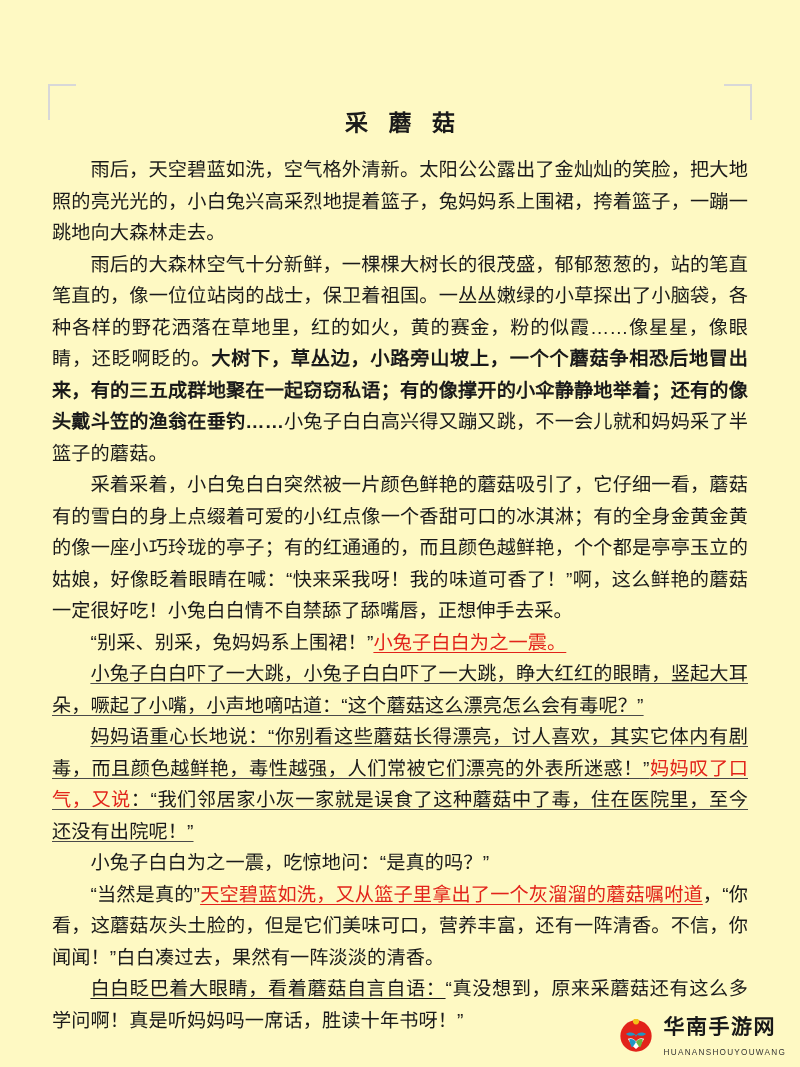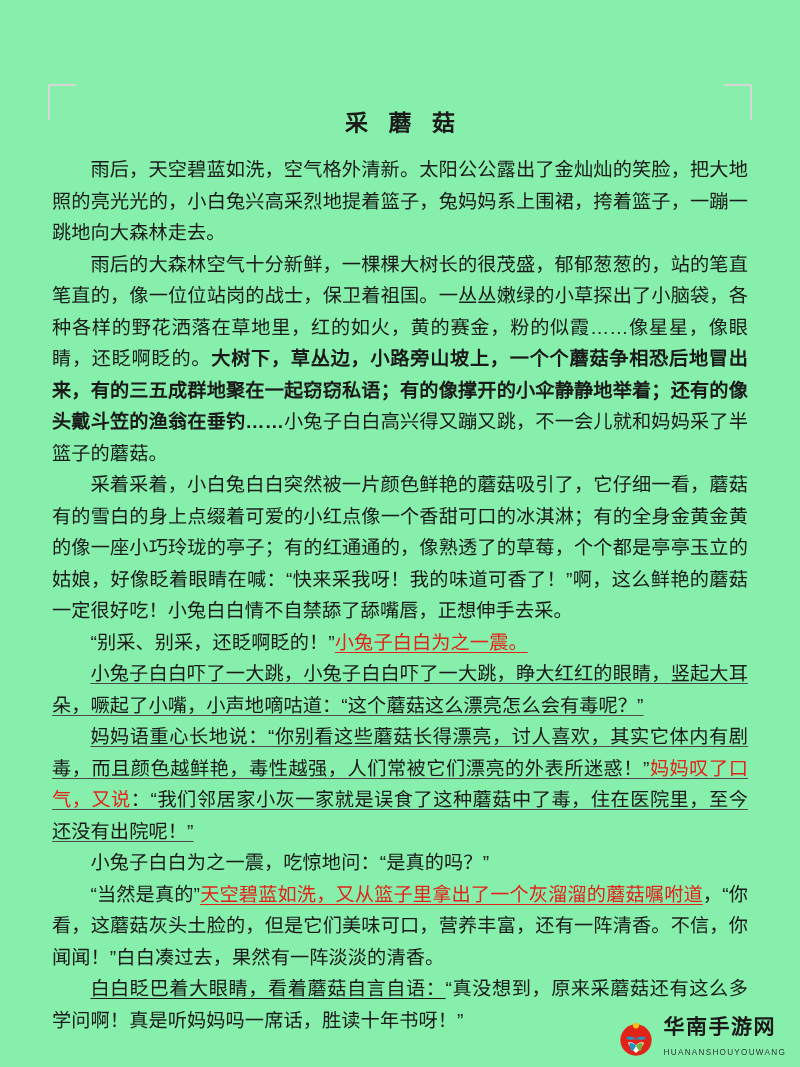--- a/index.html
+++ b/index.html
@@ -12,21 +12,21 @@
     width: 800px;
     height: 1067px;
     position: relative;
     font-family: "Liberation Serif", "DejaVu Serif", serif;
     overflow: hidden;
   }
 
   .page {
     position: absolute;
     inset: 0;
-    background: #86efac;
+    background: #fef9c3;
     padding-left: 24px;
   }
 
   
   .corner-mark {
     position: absolute;
     width: 26px;
     height: 34px;
     border-color: #d8d8d8;
     border-style: solid;
@@ -82,21 +82,21 @@
     text-underline-offset: 3px;
     text-decoration-color: #4a4a4a;
   }
 
   
   .watermark {
     position: absolute;
     right: 14px;
     bottom: 10px;
     display: flex;
-    align-items: flex-end;
+    align-items: center;
     gap: 11px;
   }
   .wm-logo { width: 34px; height: 34px; flex: 0 0 auto; }
   .wm-text { display: flex; flex-direction: column; line-height: 1; }
   .wm-cn {
     font-family: "Liberation Sans", "DejaVu Sans", sans-serif;
     font-weight: bold;
     font-size: 21px;
     color: #191919;
     letter-spacing: 1.5px;
@@ -117,22 +117,22 @@
   <div class="corner-mark tl"></div>
   <div class="corner-mark tr"></div>
 
   <div class="doc-body">
 
     <h1 class="doc-title">采 蘑 菇</h1>
 
     <div id="paragraphs">
         <p class="para"><span>雨后，天空碧蓝如洗，空气格外清新。太阳公公露出了金灿灿的笑脸，把大地照的亮光光的，小白兔兴高采烈地提着篮子，兔妈妈系上围裙，挎着篮子，一蹦一跳地向大森林走去。</span></p>
         <p class="para"><span>雨后的大森林空气十分新鲜，一棵棵大树长的很茂盛，郁郁葱葱的，站的笔直笔直的，像一位位站岗的战士，保卫着祖国。一丛丛嫩绿的小草探出了小脑袋，各种各样的野花洒落在草地里，红的如火，黄的赛金，粉的似霞……像星星，像眼睛，还眨啊眨的。</span><span class="bold">大树下，草丛边，小路旁山坡上，一个个蘑菇争相恐后地冒出来，有的三五成群地聚在一起窃窃私语；有的像撑开的小伞静静地举着；还有的像头戴斗笠的渔翁在垂钓……</span><span>小兔子白白高兴得又蹦又跳，不一会儿就和妈妈采了半篮子的蘑菇。</span></p>
-        <p class="para"><span>采着采着，小白兔白白突然被一片颜色鲜艳的蘑菇吸引了，它仔细一看，蘑菇有的雪白的身上点缀着可爱的小红点像一个香甜可口的冰淇淋；有的全身金黄金黄的像一座小巧玲珑的亭子；有的红通通的，像熟透了的草莓，个个都是亭亭玉立的姑娘，好像眨着眼睛在喊：“快来采我呀！我的味道可香了！”啊，这么鲜艳的蘑菇一定很好吃！小兔白白情不自禁舔了舔嘴唇，正想伸手去采。</span></p>
-        <p class="para"><span>“别采、别采，还眨啊眨的！”</span><span class="red u">小兔子白白为之一震。</span></p>
+        <p class="para"><span>采着采着，小白兔白白突然被一片颜色鲜艳的蘑菇吸引了，它仔细一看，蘑菇有的雪白的身上点缀着可爱的小红点像一个香甜可口的冰淇淋；有的全身金黄金黄的像一座小巧玲珑的亭子；有的红通通的，而且颜色越鲜艳，个个都是亭亭玉立的姑娘，好像眨着眼睛在喊：“快来采我呀！我的味道可香了！”啊，这么鲜艳的蘑菇一定很好吃！小兔白白情不自禁舔了舔嘴唇，正想伸手去采。</span></p>
+        <p class="para"><span>“别采、别采，兔妈妈系上围裙！”</span><span class="red u">小兔子白白为之一震。</span></p>
         <p class="para u-all"><span>小兔子白白吓了一大跳，小兔子白白吓了一大跳，睁大红红的眼睛，竖起大耳朵，噘起了小嘴，小声地嘀咕道：“这个蘑菇这么漂亮怎么会有毒呢？”</span></p>
         <p class="para u-all"><span>妈妈语重心长地说：“你别看这些蘑菇长得漂亮，讨人喜欢，其实它体内有剧毒，而且颜色越鲜艳，毒性越强，人们常被它们漂亮的外表所迷惑！”</span><span class="red">妈妈叹了口气，又说</span><span>：“我们邻居家小灰一家就是误食了这种蘑菇中了毒，住在医院里，至今还没有出院呢！”</span></p>
         <p class="para"><span>小兔子白白为之一震，吃惊地问：“是真的吗？”</span></p>
         <p class="para"><span>“当然是真的”</span><span class="red u">天空碧蓝如洗，又从篮子里拿出了一个灰溜溜的蘑菇嘱咐道</span><span>，“你看，这蘑菇灰头土脸的，但是它们美味可口，营养丰富，还有一阵清香。不信，你闻闻！”白白凑过去，果然有一阵淡淡的清香。</span></p>
         <p class="para"><span class="u">白白眨巴着大眼睛，看着蘑菇自言自语：</span><span>“真没想到，原来采蘑菇还有这么多学问啊！真是听妈妈吗一席话，胜读十年书呀！”</span></p>
       </div>
 
   </div>
 
   <div class="watermark">

